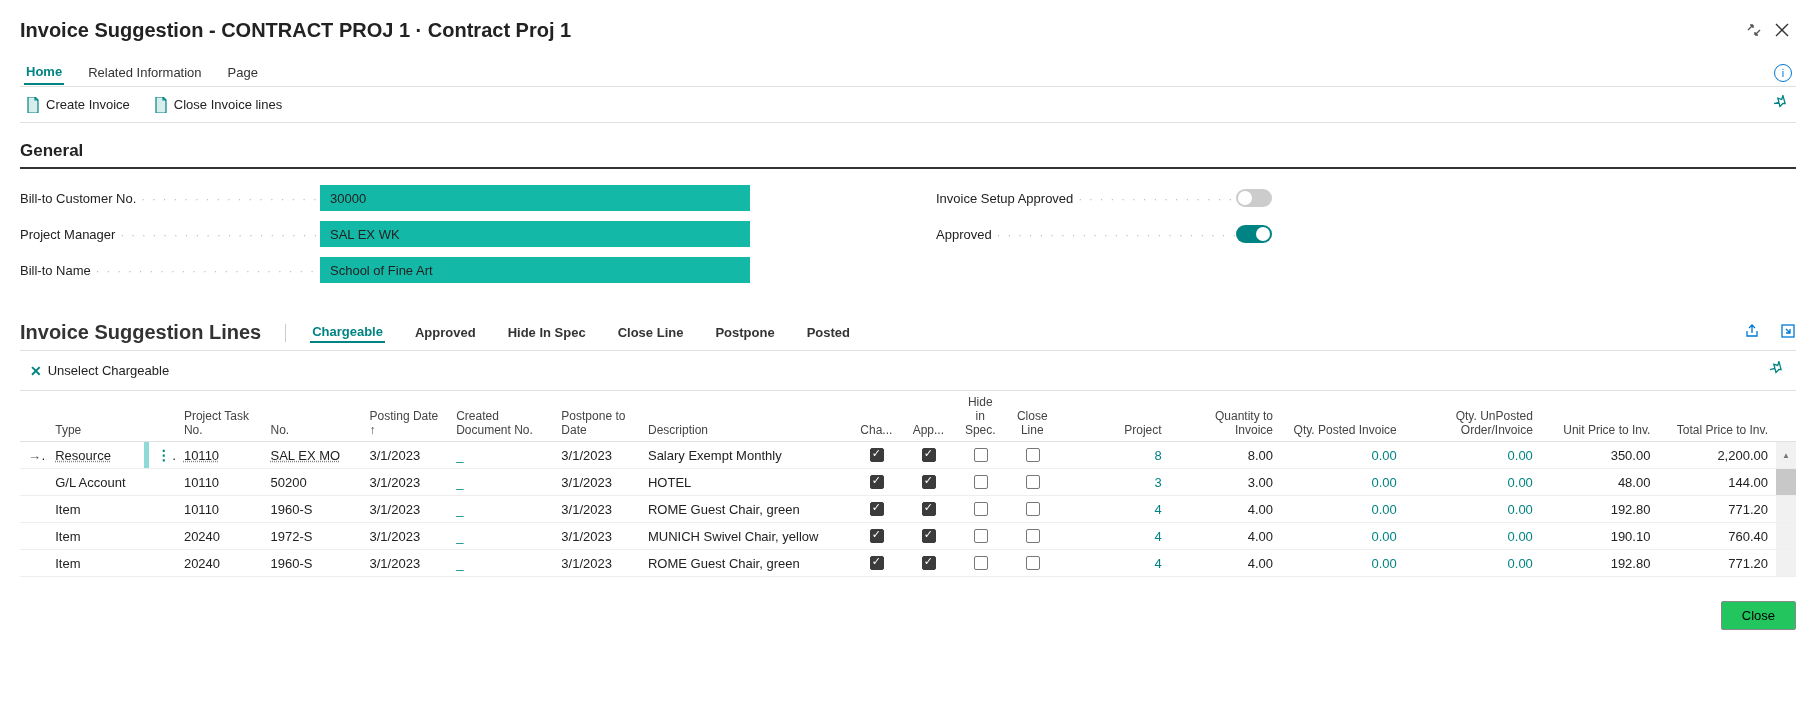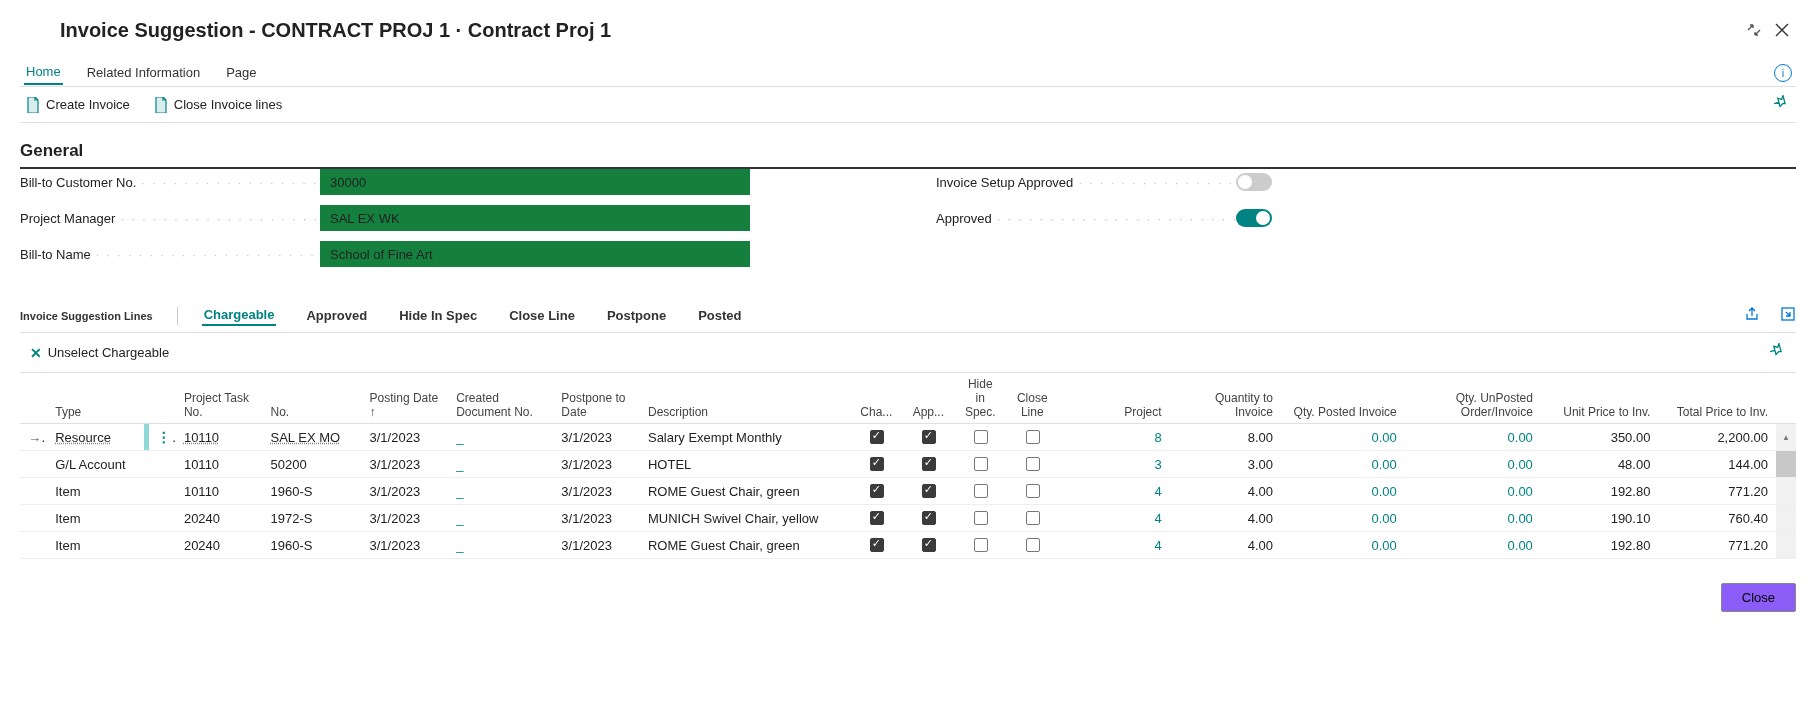--- a/index.html
+++ b/index.html
@@ -1,53 +1,53 @@
 <!DOCTYPE html>
 <html><head>
 <meta charset="utf-8">
 <style>
   * { box-sizing: border-box; }
   html, body { margin:0; padding:0; font-family: "Segoe UI", Arial, sans-serif; font-size: 13px; color:#222; background:#fff; }
   .page { padding: 16px 20px 16px 20px; min-width:1560px;}
 
   
-  .title-row { display:flex; align-items:center;margin-left:40px; }
+  .title-row { display:flex; align-items:center; }
   .page-title { font-size: 20px; font-weight:600; color:#222; flex:1;}
   .win-icon { width:28px; height:28px; display:flex; align-items:center; justify-content:center; cursor:pointer; color:#555;}
 
   
   .tab-row { margin-top:12px; display:flex; align-items:center; border-bottom:1px solid transparent; padding: 4px 4px 0 4px;}
   .tab { padding:4px 2px; margin-right:22px; cursor:pointer; color:#333; font-size:13px;}
-  .tab.active { color:#008483; border-bottom:2px solid #008483; font-weight:400;}
+  .tab.active { color:#008483; border-bottom:2px solid #008483; font-weight:700;}
   .info-icon { margin-left:auto; color:#0078d4; width:18px; height:18px; display:flex; align-items:center; justify-content:center; cursor:pointer; border:1.5px solid #0078d4; border-radius:50%; font-size:11px;}
 
   
   .action-bar { border-top:1px solid #e0e0e0; border-bottom:1px solid #e0e0e0; padding:8px 6px; display:flex; align-items:center; margin-top:0px;}
   .action-btn { display:flex; align-items:center; gap:6px; margin-right:24px; cursor:pointer; font-size:13px;}
   .doc-icon { width:14px; height:16px; position:relative;}
   .doc-icon svg { display:block;}
   .pin-icon { margin-left:auto; color:#008483; cursor:pointer;}
 
   
   .section-header { font-size:17px; font-weight:600; margin-top:18px; padding-bottom:6px; border-bottom:2px solid #333;}
-  .general-grid { display:flex; gap:56px; }
+  .general-grid { display:flex; gap:56px; padding-top:16px;}
   .gen-col { flex:1; }
   .gen-row { display:flex; align-items:center; margin-bottom:10px; height:26px;}
   .gen-label { width: 300px; font-size:13px; color:#222; position:relative; overflow:hidden; white-space:nowrap; }
   .gen-label span.dots::after { content:" · · · · · · · · · · · · · · · · · · · · · · · · · · · · · · · · · · · · · · · · · · · · · · · · · · · · · · · · · · · · · · · · · · · · · · · · · · · · · · · · ·"; color:#bbb; letter-spacing:2px; font-size:11px;}
-  .gen-value-box { flex:1; background:#15803d; height:26px; display:flex; align-items:center; padding:0 10px; font-size:13px; color:#222; max-width:430px;}
+  .gen-value-box { flex:1; background:#14b8a6; height:26px; display:flex; align-items:center; padding:0 10px; font-size:13px; color:#222; max-width:430px;}
   .toggle { width:36px; height:18px; border-radius:10px; position:relative; cursor:pointer; transition:.2s;}
   .toggle .knob { position:absolute; width:14px; height:14px; background:#fff; border-radius:50%; top:2px; left:2px; transition:.2s;}
   .toggle.off { background:#ccc;} 
   .toggle.on { background:#008483;} 
   .toggle.on .knob { left:20px; }
 
   
   .lines-header { display:flex; align-items:center; border-bottom:1px solid #e0e0e0; margin-top:28px; padding-bottom:6px; gap:8px;}
-  .lines-title { font-size:11px; font-weight:600; color:#333; margin-right:10px;}
+  .lines-title { font-size:20px; font-weight:600; color:#333; margin-right:10px;}
   .vbar { width:1px; height:18px; background:#ccc; margin:0 6px;}
   .lines-tab { padding:2px 2px; margin:0 10px; cursor:pointer; font-size:13px; color:#333;font-weight:bold;}
   .lines-tab.active { color:#008483; border-bottom:2px solid #008483;}
   .hdr-icon { cursor:pointer; color:#0078d4; margin-left:8px;}
   .hdr-icons-right { margin-left:auto; display:flex; align-items:center; gap:12px;}
 
   
   .unselect-row { display:flex; align-items:center; padding:10px 10px; border-bottom:1px solid #e0e0e0;}
   .x-icon { color:#008483; font-weight:bold; margin-right:6px; font-size:14px; cursor:pointer;}
 
@@ -66,21 +66,21 @@
 
   .chk { appearance:none; width:14px; height:14px; border:1px solid #777; border-radius:2px; cursor:pointer; position:relative; background:#fff; display:inline-block; vertical-align:middle;}
   .chk:checked { background:#3b3b3b; border-color:#3b3b3b;}
   .chk:checked::after { content:"✓"; color:#fff; font-size:11px; position:absolute; top:-2px; left:1px;}
 
   .row-arrow { color:#555; font-size:13px;}
   .row-more { color:#008483; font-weight:bold; cursor:pointer; letter-spacing:1px; font-size:14px; }
 
   
   .footer { display:flex; justify-content:flex-end; margin-top:24px;}
-  .close-btn { border:1px solid #888; background:#8b5cf6; padding:6px 20px; font-size:13px; cursor:pointer; border-radius:2px;}
+  .close-btn { border:1px solid #888; background:#22c55e; padding:6px 20px; font-size:13px; cursor:pointer; border-radius:2px;}
 
 </style>
 </head>
 <body>
 
 <div class="page">
 
   <div class="title-row">
     <div class="page-title">Invoice Suggestion - CONTRACT PROJ 1 · Contract Proj 1</div>
     <div class="win-icon" title="Restore">

